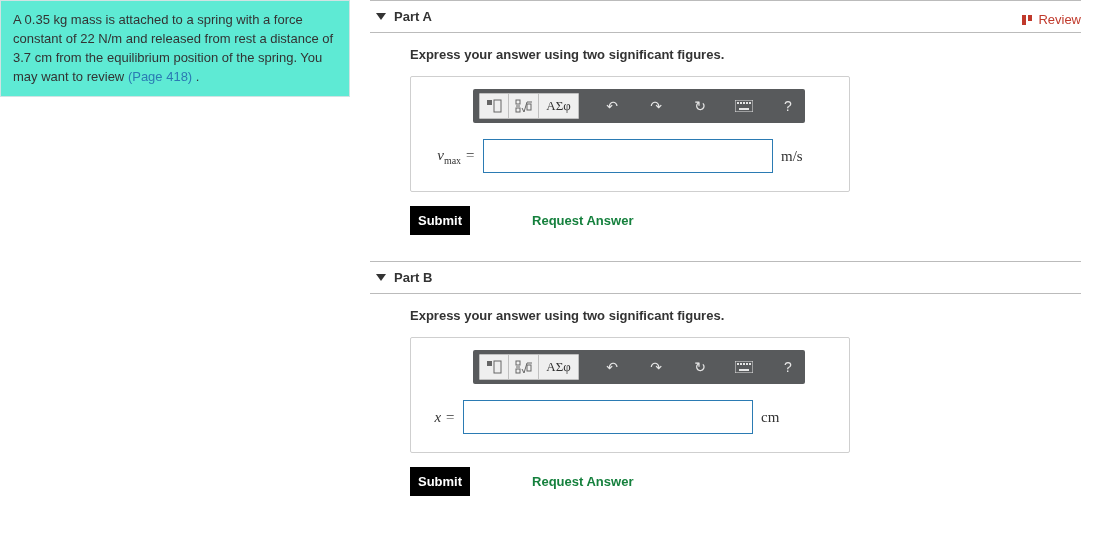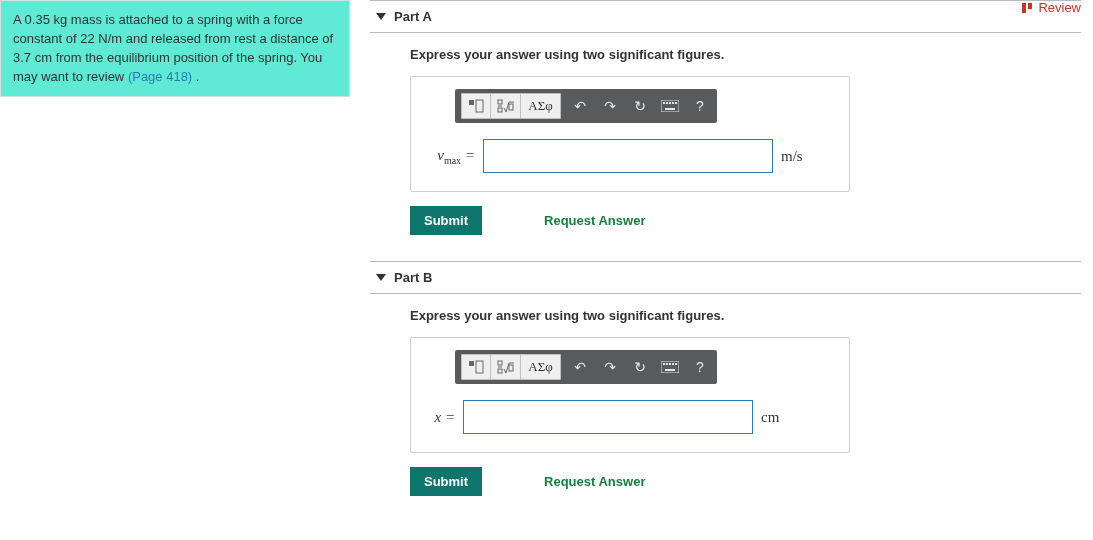--- a/index.html
+++ b/index.html
@@ -8,21 +8,21 @@
     font-size: 13px;
     color: #333;
     background: #fff;
     width: 1093px;
     height: 540px;
     overflow: hidden;
     position: relative;
   }
   .review-link {
     position: absolute;
-    top: 0;
+    top: 12px;
     right: 12px;
     color: #c0392b;
     font-size: 13px;
     text-decoration: none;
     display: flex;
     align-items: center;
     gap: 4px;
   }
   .review-flag { display: inline-block; width: 12px; height: 10px; }
   .review-flag::before, .review-flag::after {
@@ -57,22 +57,22 @@
     border: 1px solid #cfcfcf;
     border-radius: 2px;
     padding: 12px 14px 18px 14px;
     width: 440px;
   }
   .toolbar {
     display: inline-flex; align-items: center;
     background: #585a5c;
     border-radius: 2px;
     padding: 4px 6px;
-    gap: 8px;
-    margin-left: 30px;
+    gap: 22px;
+    margin-left: 48px;
     height: 34px;
   }
   .tool-btn-group { display: flex; border-radius: 2px; overflow: hidden; }
   .tool-btn {
     background: #efefef; border: 1px solid #bfbfbf;
     width: 30px; height: 26px;
     display: inline-flex; align-items: center; justify-content: center;
     font-size: 12px; color: #333; cursor: pointer;
   }
   .tool-btn + .tool-btn { border-left: none; }
@@ -87,24 +87,24 @@
   .answer-input {
     border: 1px solid #2b7bb3;
     height: 34px;
     width: 290px;
     padding: 4px 6px;
     font-size: 14px;
   }
   .unit { font-family: "Times New Roman", serif; font-size: 15px; }
   .submit-row { display: flex; align-items: center; gap: 18px; margin-top: 14px; }
   .submit-btn {
-    background: #0f766e;
+    background: #000000;
     color: #fff;
     border: none;
-    padding: 7px 14px;
+    padding: 7px 8px;
     font-size: 13px;
     font-weight: bold;
     cursor: pointer;
   }
   .req-answer { color: #15803d; font-weight: bold; font-size: 13px; cursor: pointer; padding-left: 44px; }
   .chev-down {
     display: inline-block; width: 0; height: 0;
     border-left: 5px solid transparent; border-right: 5px solid transparent;
     border-top: 7px solid #333;
   }

